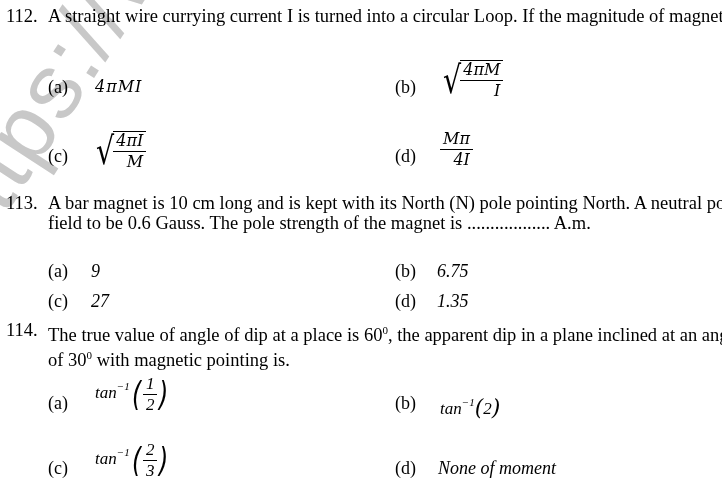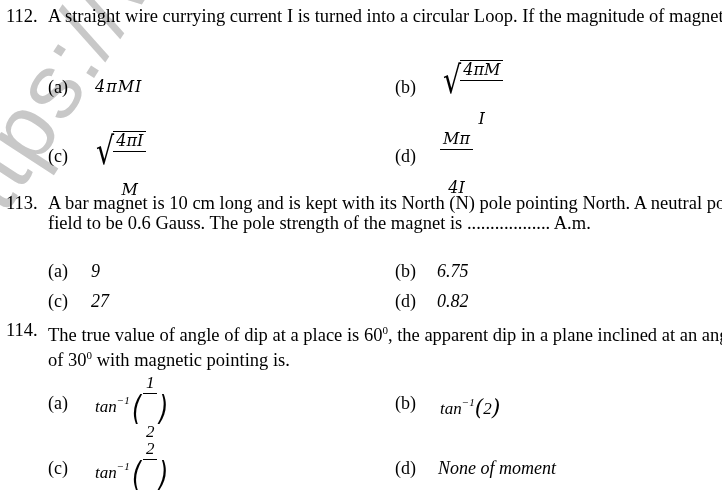--- a/index.html
+++ b/index.html
@@ -28,21 +28,21 @@
     .qtext {
       position: absolute; left: 48px; width: 673px;
       font-size: 18.5px; line-height: 20px;
       text-align: justify; text-align-last: left;
     }
     .qtext .line { display: block; text-align: justify; text-align-last: justify; white-space: nowrap; }
     .qtext .line.last { text-align-last: left; }
     .opt { position: absolute; font-size: 18px; line-height: 20px; white-space: nowrap; font-style: italic; }
     .olabel { position: absolute; font-size: 18px; line-height: 20px; }
     .math { font-family: "DejaVu Serif", "Liberation Serif", serif; font-size: 16px; }
-    .frac { display: inline-flex; flex-direction: column; align-items: center; vertical-align: middle; gap: 28px; }
+    .frac { display: inline-flex; flex-direction: column; align-items: flex-end; vertical-align: middle; }
     .frac .num { padding: 0 3px 1px 3px; border-bottom: 1.3px solid #000; line-height: 18px; }
     .frac .den { padding: 1px 3px 0 3px; line-height: 18px; }
     .sqrt { display: inline-flex; align-items: stretch; }
     .sqrt .radical { font-size: 38px; line-height: 40px; transform: scaleX(0.75); margin-right: -4px; font-family: "DejaVu Sans", sans-serif; font-weight: 200; }
     .sqrt .under { border-top: 1.3px solid #000; }
     .sqrt .under .frac .num { border-bottom: 1.3px solid #000; }
     .tan { font-family: "Liberation Serif", serif; font-size: 17px; }
     .sup { font-size: 11px; vertical-align: 8px; }
     .paren { font-size: 34px; line-height: 40px; font-weight: 200; transform: scaleX(0.7); display: inline-block; font-family: "DejaVu Sans", sans-serif; vertical-align: middle; }
     .smparen { font-size: 22px; font-family: "DejaVu Serif", serif; vertical-align: -1px; }
@@ -109,21 +109,21 @@
     <div class="olabel" style="left:48px; top:261px;">(a)</div>
     <div class="opt" style="left:91px; top:261px;">9</div>
 
     <div class="olabel" style="left:395px; top:261px;">(b)</div>
     <div class="opt" style="left:437px; top:261px;">6.75</div>
 
     <div class="olabel" style="left:48px; top:291px;">(c)</div>
     <div class="opt" style="left:91px; top:291px;">27</div>
 
     <div class="olabel" style="left:395px; top:291px;">(d)</div>
-    <div class="opt" style="left:437px; top:291px;">0.82</div>
+    <div class="opt" style="left:437px; top:291px;">1.35</div>
   </div>
 
   <div>
     <div class="qnum" style="top:320px;">114.</div>
     <div class="qtext" style="top:320px;">
       <span class="line"><span>The true value of angle of dip at a place is 60</span><span class="degsup">0</span><span>, the apparent dip in a plane inclined at an angle</span></span>
       <span class="line last"><span>of 30</span><span class="degsup">0</span><span> with magnetic pointing is.</span></span>
     </div>
 
     <div class="olabel" style="left:48px; top:393px;">(a)</div>

